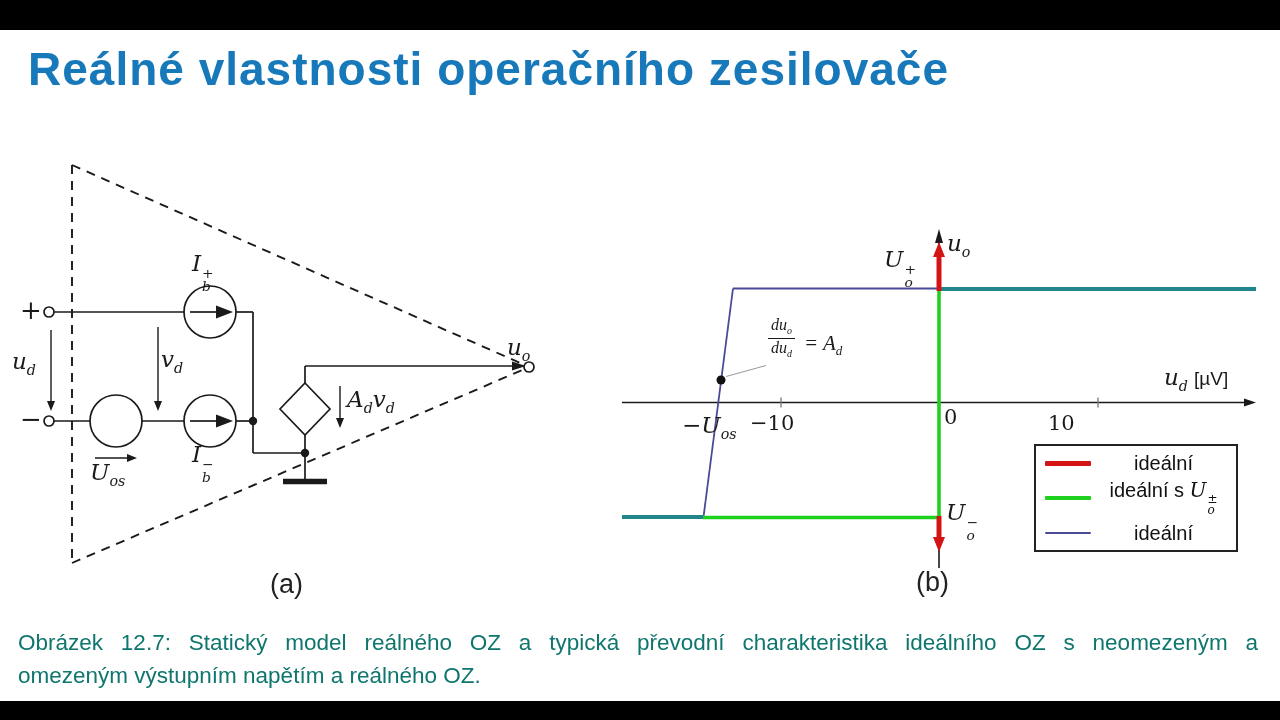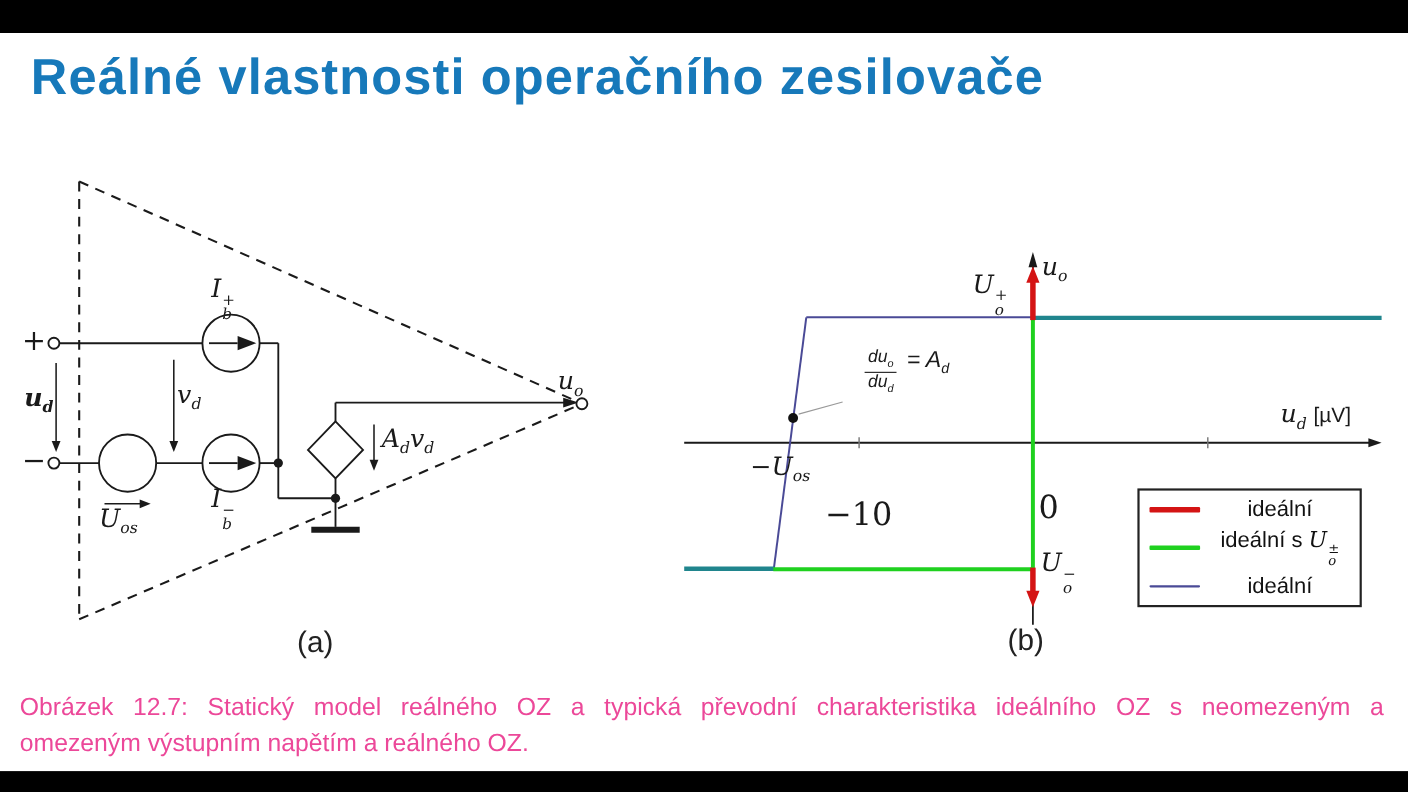--- a/index.html
+++ b/index.html
@@ -7,44 +7,44 @@
          font-family:"Liberation Sans",sans-serif;color:#1a1a1a;}
   .bar{position:absolute;left:0;width:1280px;background:#000;}
   .bar.top{top:0;height:30px;}
   .bar.bottom{top:701px;height:19px;}
   .title{position:absolute;left:28px;top:42px;font-size:46px;font-weight:bold;
          letter-spacing:1px;color:#1779ba;white-space:nowrap;}
   svg{position:absolute;overflow:visible;}
   .lbl{position:absolute;white-space:nowrap;font-family:"DejaVu Serif",serif;
        font-style:italic;font-size:23px;color:#1a1a1a;line-height:1;}
   .lbl sub{font-size:0.62em;font-style:italic;}
-  .num{font-style:normal;font-size:29px;margin-top:40px;}
+  .num{font-style:normal;font-size:21px;}
   .sans{font-family:"Liberation Sans",sans-serif;font-style:normal;}
   .figlab{position:absolute;font-family:"Liberation Sans",sans-serif;font-size:27px;
           color:#222;line-height:1;}
   .stack{display:inline-flex;flex-direction:column;align-items:flex-start;
          vertical-align:-0.5em;font-size:0.60em;line-height:0.95;margin-left:1px;}
   .stack .up{font-style:normal;}
   .stack .dn{font-style:italic;}
-  .deriv{position:absolute;display:flex;align-items:flex-start;gap:9px;
-         font-family:Liberation Sans, sans-serif;font-style:italic;color:#1a1a1a;margin-left:18px;}
+  .deriv{position:absolute;display:flex;align-items:flex-end;gap:9px;
+         font-family:Liberation Serif, serif;font-style:italic;color:#1a1a1a;}
   .frac{display:inline-flex;flex-direction:column;align-items:center;font-size:16px;line-height:1.15;}
   .frac .fnum{border-bottom:1.4px solid #1a1a1a;padding:0 3px 1px 3px;}
   .frac sub{font-size:0.62em;}
   .deriv .rhs{font-size:21px;}
   .deriv .rhs sub{font-size:0.62em;}
   .legend{position:absolute;left:1034px;top:444px;width:204px;height:108px;
           border:2px solid #222;background:#fff;box-sizing:border-box;
           display:flex;flex-direction:column;justify-content:space-around;padding:4px 0;}
   .lrow{display:flex;align-items:center;padding-left:9px;}
   .swatch{width:46px;flex:0 0 46px;border-radius:1px;}
   .ltext{flex:1;text-align:center;font-size:20px;color:#111;line-height:1;}
   .ltext .math{font-family:"DejaVu Serif",serif;font-style:italic;}
   .caption{position:absolute;left:18px;top:626px;width:1240px;font-size:22.5px;
-           line-height:33px;color:#ec4899;}
+           line-height:33px;color:#0f766e;}
   .caption .j{text-align:justify;text-align-last:justify;}
 </style>
 </head>
 <body>
 
 <div class="stage">
 
   <div class="bar top"></div>
   <div class="bar bottom"></div>
 
@@ -116,21 +116,21 @@
         <polygon points="336,418 340,428 344,418" fill="#1a1a1a" stroke="none"></polygon>
       </g>
 
       <polygon points="512,361.5 526,366 512,370.5" fill="#1a1a1a" stroke="none"></polygon>
       <circle cx="529" cy="367" r="5" fill="#fff"></circle>
     </g>
   </svg>
 
   <span class="lbl rm" style="left:20px;top:297px;font-size:26px;font-style:normal;">+</span>
   <span class="lbl rm" style="left:20px;top:406px;font-size:26px;font-style:normal;">−</span>
-  <span class="lbl" style="left:22px;top:350px;font-weight:bold;"><span>u</span><sub>d</sub></span>
+  <span class="lbl" style="left:12px;top:350px;"><span>u</span><sub>d</sub></span>
   <span class="lbl" style="left:161px;top:348px;"><span>v</span><sub>d</sub></span>
   <span class="lbl" style="left:192px;top:252px;"><span>I</span><span class="stack">
         <span class="up">+</span>
         <span class="dn">b</span>
       </span></span>
   <span class="lbl" style="left:192px;top:443px;"><span>I</span><span class="stack">
         <span class="up">−</span>
         <span class="dn">b</span>
       </span></span>
   <span class="lbl" style="left:90px;top:461px;"><span>U</span><sub>os</sub></span>

